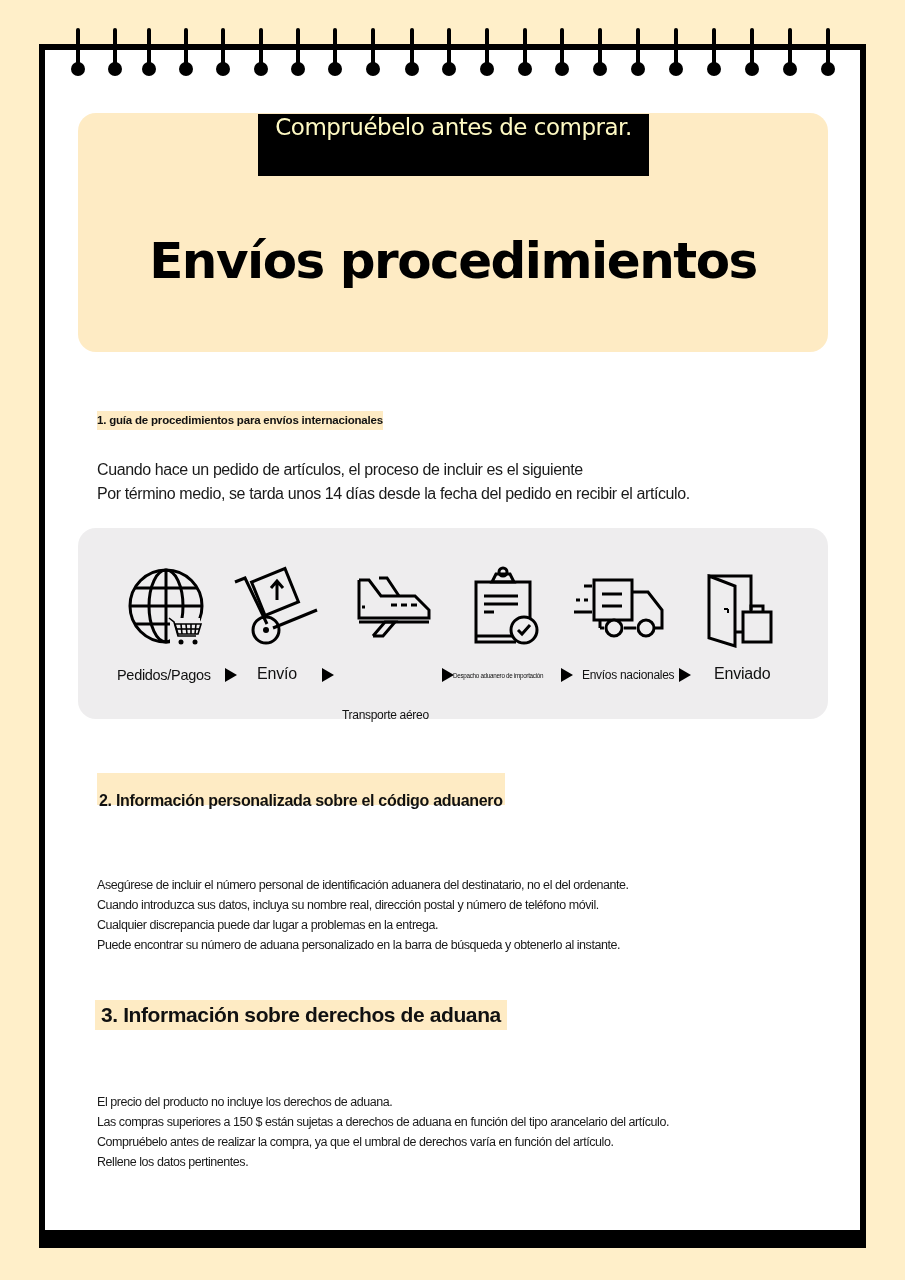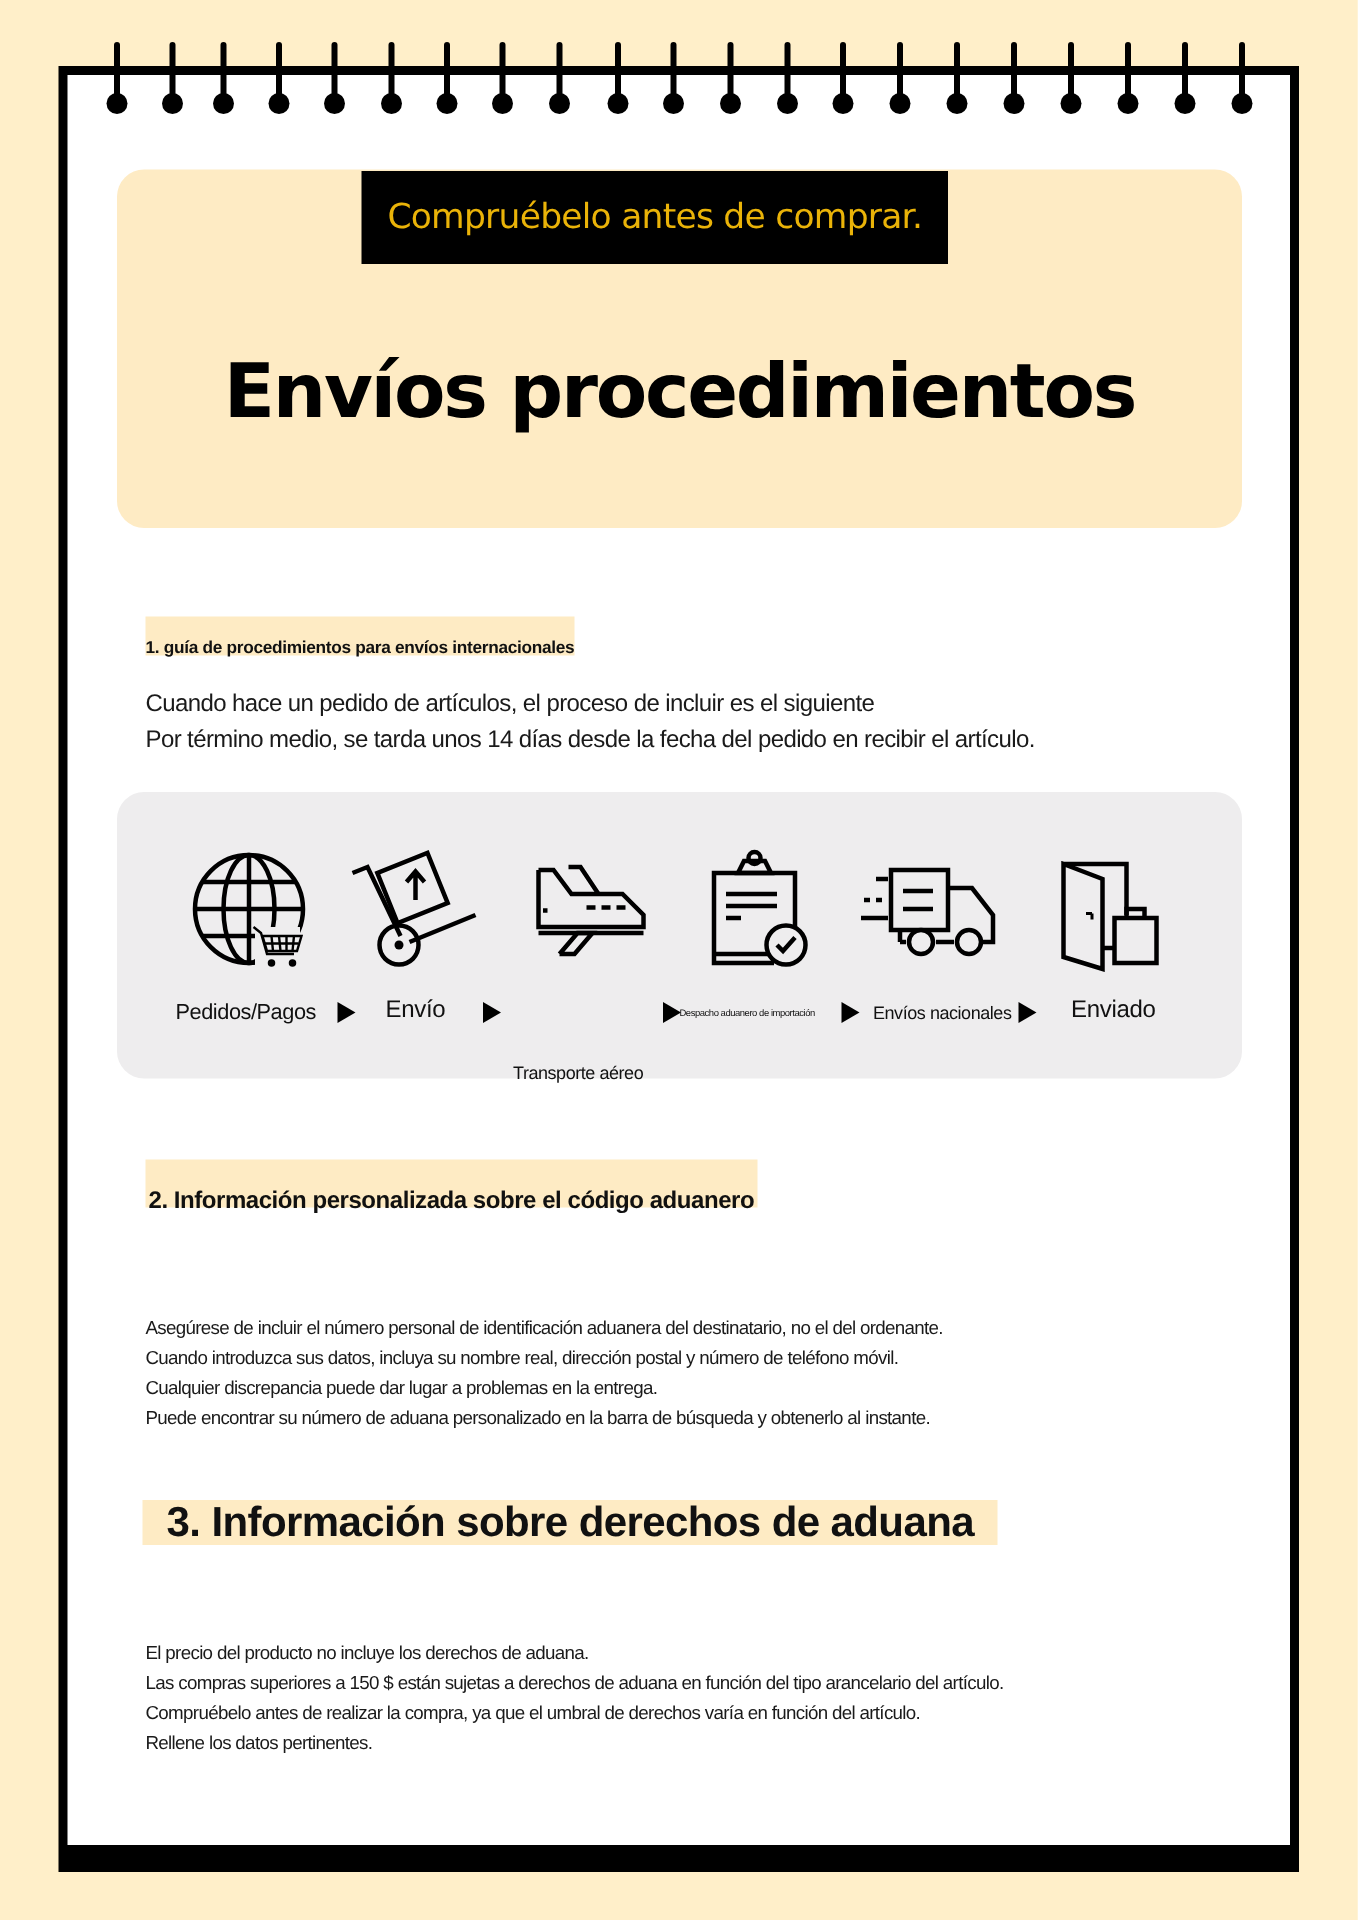--- a/index.html
+++ b/index.html
@@ -18,51 +18,51 @@
   .rings { position: absolute; left: 0; top: 0; width: 905px; height: 80px; }
   .ring { position: absolute; top: 28px; width: 14px; height: 48px; }
   .ring .stem { position: absolute; left: 5px; top: 0; width: 4px; height: 40px; background: #000; border-radius: 2px; }
   .ring .dot { position: absolute; left: 0; top: 34px; width: 14px; height: 14px; border-radius: 50%; background: #000; }
 
   .hero {
     position: absolute; left: 78px; top: 113px; width: 750px; height: 239px;
     background: #FEEBC4; border-radius: 18px;
   }
   .hero-tag {
-    position: absolute; left: 241px; top: 114px; width: 391px; height: 62px;
-    background: #000; color: #eab308; display: flex; align-items: center; justify-content: center;
+    position: absolute; left: 258px; top: 114px; width: 391px; height: 62px;
+    background: #000; color: #fef9c3; display: flex; align-items: flex-start; justify-content: center;
     font-family: "DejaVu Sans", sans-serif; font-size: 23px; letter-spacing: -0.5px;
   }
   .hero-title {
     position: absolute; left: 78px; top: 232px; width: 750px; text-align: center;
     font-family: "DejaVu Sans", sans-serif; font-weight: bold; font-size: 50px; letter-spacing: -1.5px;
     color: #000;
   }
 
   .h-small {
-    position: absolute; left: 97px; top: 411px; padding: 13px 0; height: 19px;
+    position: absolute; left: 97px; top: 411px; padding: 1px 0; height: 19px;
     background: #FEEBC4; font-size: 11.5px; font-weight: bold; line-height: 17px; letter-spacing: -0.2px;
   }
   .intro { position: absolute; left: 97px; top: 458px; font-size: 16px; line-height: 24px; letter-spacing: -0.4px; color: #1a1a1a; }
 
   .flow {
     position: absolute; left: 78px; top: 528px; width: 750px; height: 191px;
     background: #EEEDEE; border-radius: 18px;
   }
   .step-icon { position: absolute; }
   .flow-label { position: absolute; top: 664px; color: #111; white-space: nowrap; }
   .arrow { position: absolute; width: 0; height: 0; border-top: 7px solid transparent; border-bottom: 7px solid transparent; border-left: 12px solid #000; }
 
   .h-mid {
     position: absolute; left: 97px; top: 773px; height: 24px; padding: 16px 2px;
     background: #FEEBC4; font-size: 16px; font-weight: bold; line-height: 24px; letter-spacing: -0.3px;
   }
   .h-big {
-    position: absolute; left: 95px; top: 1000px; height: 30px; padding: 0 16px;
-    background: #FEEBC4; font-size: 28px; font-weight: bold; line-height: 30px; letter-spacing: -0.4px;
+    position: absolute; left: 95px; top: 1000px; height: 30px; padding: 0 6px;
+    background: #FEEBC4; font-size: 21px; font-weight: bold; line-height: 30px; letter-spacing: -0.4px;
   }
   .para { position: absolute; left: 97px; font-size: 12.5px; line-height: 20px; letter-spacing: -0.45px; color: #1a1a1a; margin-top: 34px; }
   .para p { white-space: nowrap; }
 </style>
 </head>
 <body>
 
 <div class="paper"></div>
 <div class="paper-inner"></div>
 

